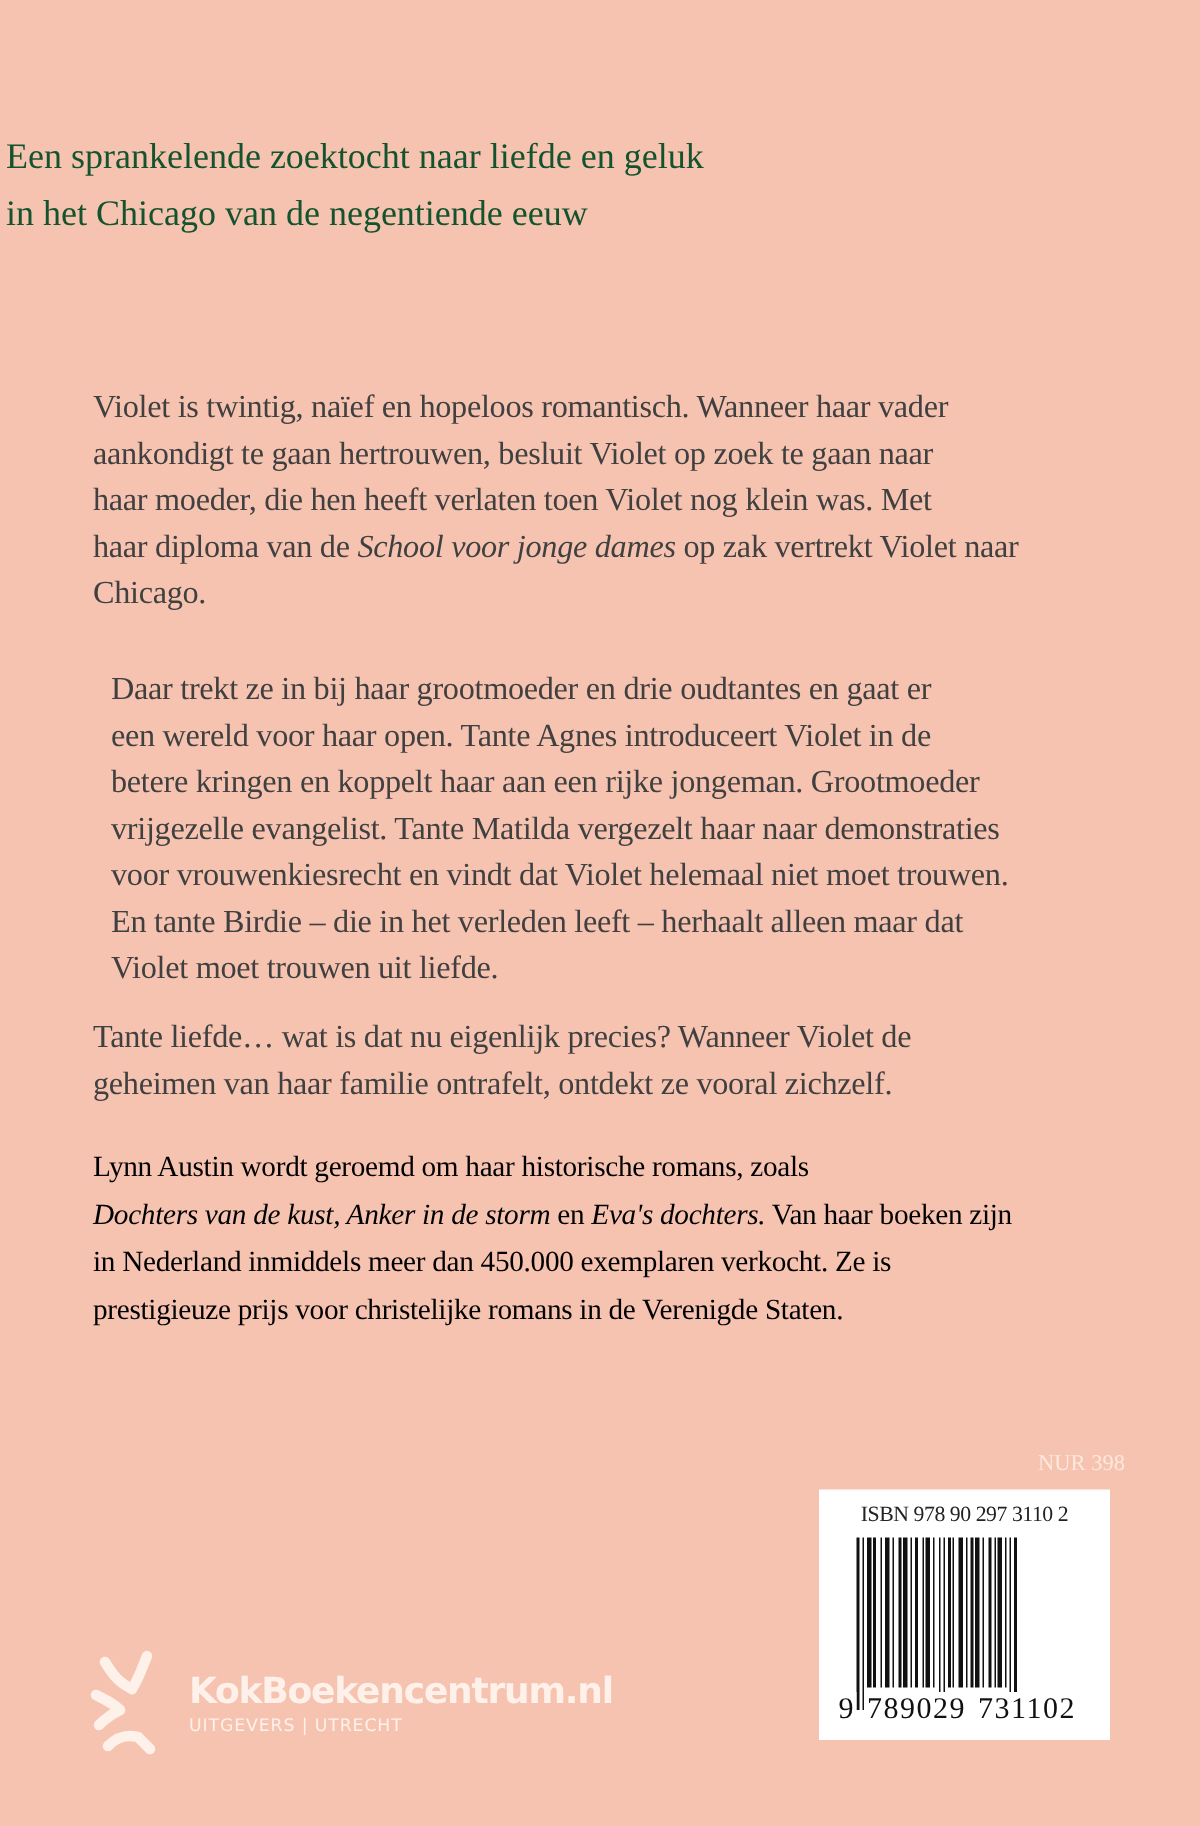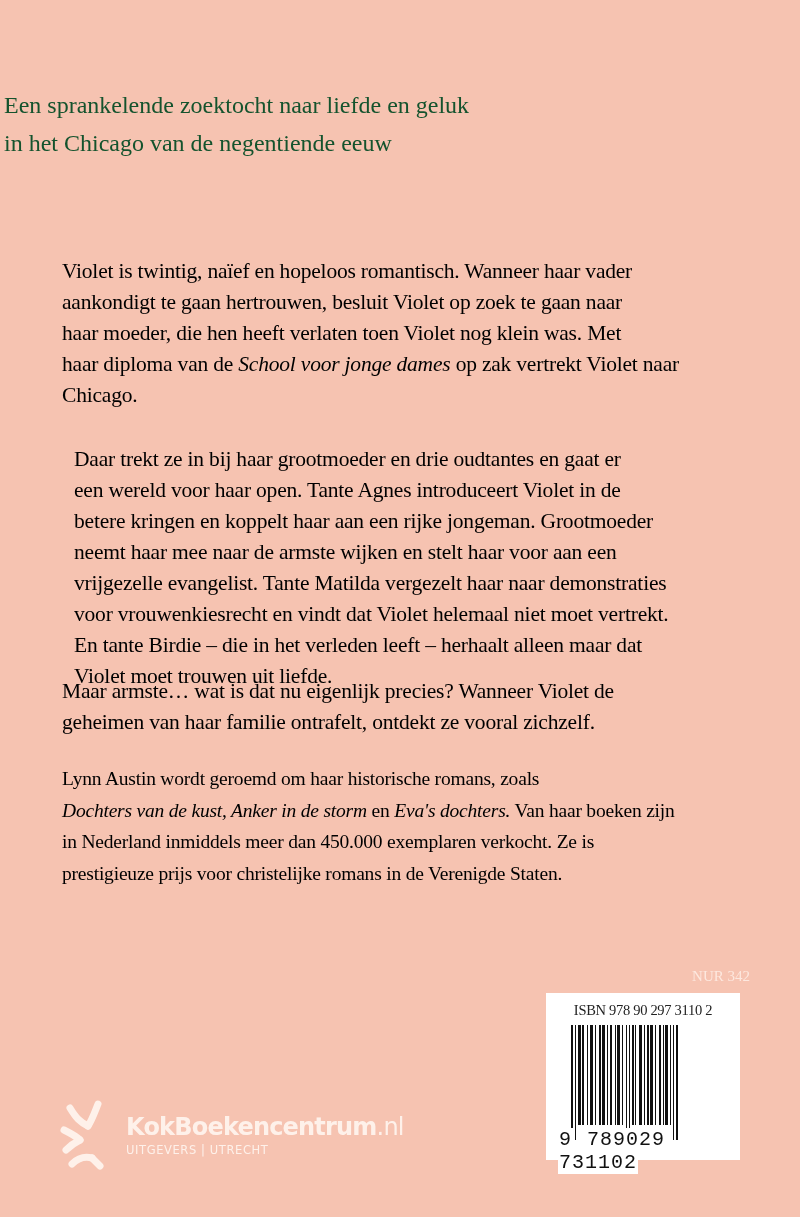--- a/index.html
+++ b/index.html
@@ -1,39 +1,39 @@
 <!DOCTYPE html>
 <html><head>
 <meta charset="utf-8">
 <style>
   html,body{margin:0;padding:0;}
   body{width:800px;height:1217px;background:#f6c3b1;position:relative;overflow:hidden;
        font-family:"Liberation Serif","DejaVu Serif",serif;}
   .tagline{position:absolute;top:86px;left:4px;width:800px;text-align:left;color:#14532d;
            font-size:24px;line-height:38px;}
-  .para{position:absolute;left:62px;width:690px;color:#000000;font-size:21.5px;line-height:31px;letter-spacing:-0.2px;}
+  .para{position:absolute;left:62px;width:690px;color:#404040;font-size:21.5px;line-height:31px;letter-spacing:-0.2px;}
   .p1{top:256px;}
   .p2{top:444px;margin-left:12px;}
   .p3{top:676px;}
   .bio{position:absolute;left:62px;top:763px;width:700px;color:#000000;font-size:19.5px;line-height:31.5px;letter-spacing:-0.2px;}
   .line{display:block;white-space:nowrap;}
   i{font-style:italic;}
   .nur{position:absolute;right:50px;top:968px;color:#fde8df;font-size:15px;}
   .barcode-box{position:absolute;left:546px;top:993px;width:194px;height:167px;background:#fff;}
   .isbn-text{position:absolute;top:9px;left:0;width:194px;text-align:center;font-size:14.5px;color:#222;letter-spacing:-0.3px;}
   .bars{position:absolute;left:25px;top:32px;width:150px;height:115px;display:flex;align-items:flex-start;}
   .bar{background:#111;height:100px;}
   .bar.long{height:115px;}
-  .digits{position:absolute;left:12px;top:135px;font-family:Liberation Mono, monospace;font-size:20px;color:#111;letter-spacing:1px;background:transparent;}
+  .digits{position:absolute;left:12px;top:135px;font-family:Liberation Serif, serif;font-size:20px;color:#111;letter-spacing:1px;background:transparent;}
   .digits span{background:#fff;padding:0 1px;}
   .logo{position:absolute;left:58px;top:1100px;display:flex;align-items:center;}
   .logo-mark{width:50px;height:70px;}
   .logo-text{margin-left:18px;color:#fef1ea;}
   .logo-name{font-family:"DejaVu Sans",sans-serif;font-size:24px;font-weight:bold;letter-spacing:-0.8px;line-height:26px;}
-  .logo-name .nl{font-weight:normal;}
+  .logo-name .nl{font-weight:bold;}
   .logo-sub{font-family:"DejaVu Sans",sans-serif;font-size:11.5px;letter-spacing:0.6px;margin-top:3px;}
 </style>
 </head>
 <body>
 
 <div class="tagline">
   <span class="line">Een sprankelende zoektocht naar liefde en geluk</span>
   <span class="line">in het Chicago van de negentiende eeuw</span>
 </div>
 
@@ -42,40 +42,39 @@
   <span class="line">aankondigt te gaan hertrouwen, besluit Violet op zoek te gaan naar</span>
   <span class="line">haar moeder, die hen heeft verlaten toen Violet nog klein was. Met</span>
   <span class="line"><span>haar diploma van de </span><i>School voor jonge dames</i><span> op zak vertrekt Violet naar</span></span>
   <span class="line">Chicago.</span>
 </div>
 
 <div class="para p2">
   <span class="line">Daar trekt ze in bij haar grootmoeder en drie oudtantes en gaat er</span>
   <span class="line">een wereld voor haar open. Tante Agnes introduceert Violet in de</span>
   <span class="line">betere kringen en koppelt haar aan een rijke jongeman. Grootmoeder</span>
-  <span class="line">neemt haar mee naar de armste wijken en stelt haar voor aan een</span>
   <span class="line">vrijgezelle evangelist. Tante Matilda vergezelt haar naar demonstraties</span>
-  <span class="line">voor vrouwenkiesrecht en vindt dat Violet helemaal niet moet vertrekt.</span>
+  <span class="line">voor vrouwenkiesrecht en vindt dat Violet helemaal niet moet trouwen.</span>
   <span class="line">En tante Birdie – die in het verleden leeft – herhaalt alleen maar dat</span>
   <span class="line">Violet moet trouwen uit liefde.</span>
 </div>
 
 <div class="para p3">
-  <span class="line">Maar armste… wat is dat nu eigenlijk precies? Wanneer Violet de</span>
+  <span class="line">Tante liefde… wat is dat nu eigenlijk precies? Wanneer Violet de</span>
   <span class="line">geheimen van haar familie ontrafelt, ontdekt ze vooral zichzelf.</span>
 </div>
 
 <div class="bio">
   <span class="line">Lynn Austin wordt geroemd om haar historische romans, zoals</span>
   <span class="line"><i>Dochters van de kust, Anker in de storm</i><span> en </span><i>Eva's dochters.</i><span> Van haar boeken zijn</span></span>
   <span class="line">in Nederland inmiddels meer dan 450.000 exemplaren verkocht. Ze is</span>
   <span class="line">prestigieuze prijs voor christelijke romans in de Verenigde Staten.</span>
 </div>
 
-<div class="nur">NUR 342</div>
+<div class="nur">NUR 398</div>
 
 <div class="barcode-box">
   <div class="isbn-text">ISBN 978 90 297 3110 2</div>
   <div class="bars">
     <div class="bar long" style="width:2px;margin-right:2px"></div>
     <div class="bar long" style="width:1px;margin-right:2px"></div>
     <div class="bar" style="width:3px;margin-right:1px"></div>
     <div class="bar" style="width:2px;margin-right:3px"></div>
     <div class="bar" style="width:1px;margin-right:2px"></div>
     <div class="bar" style="width:3px;margin-right:2px"></div>

